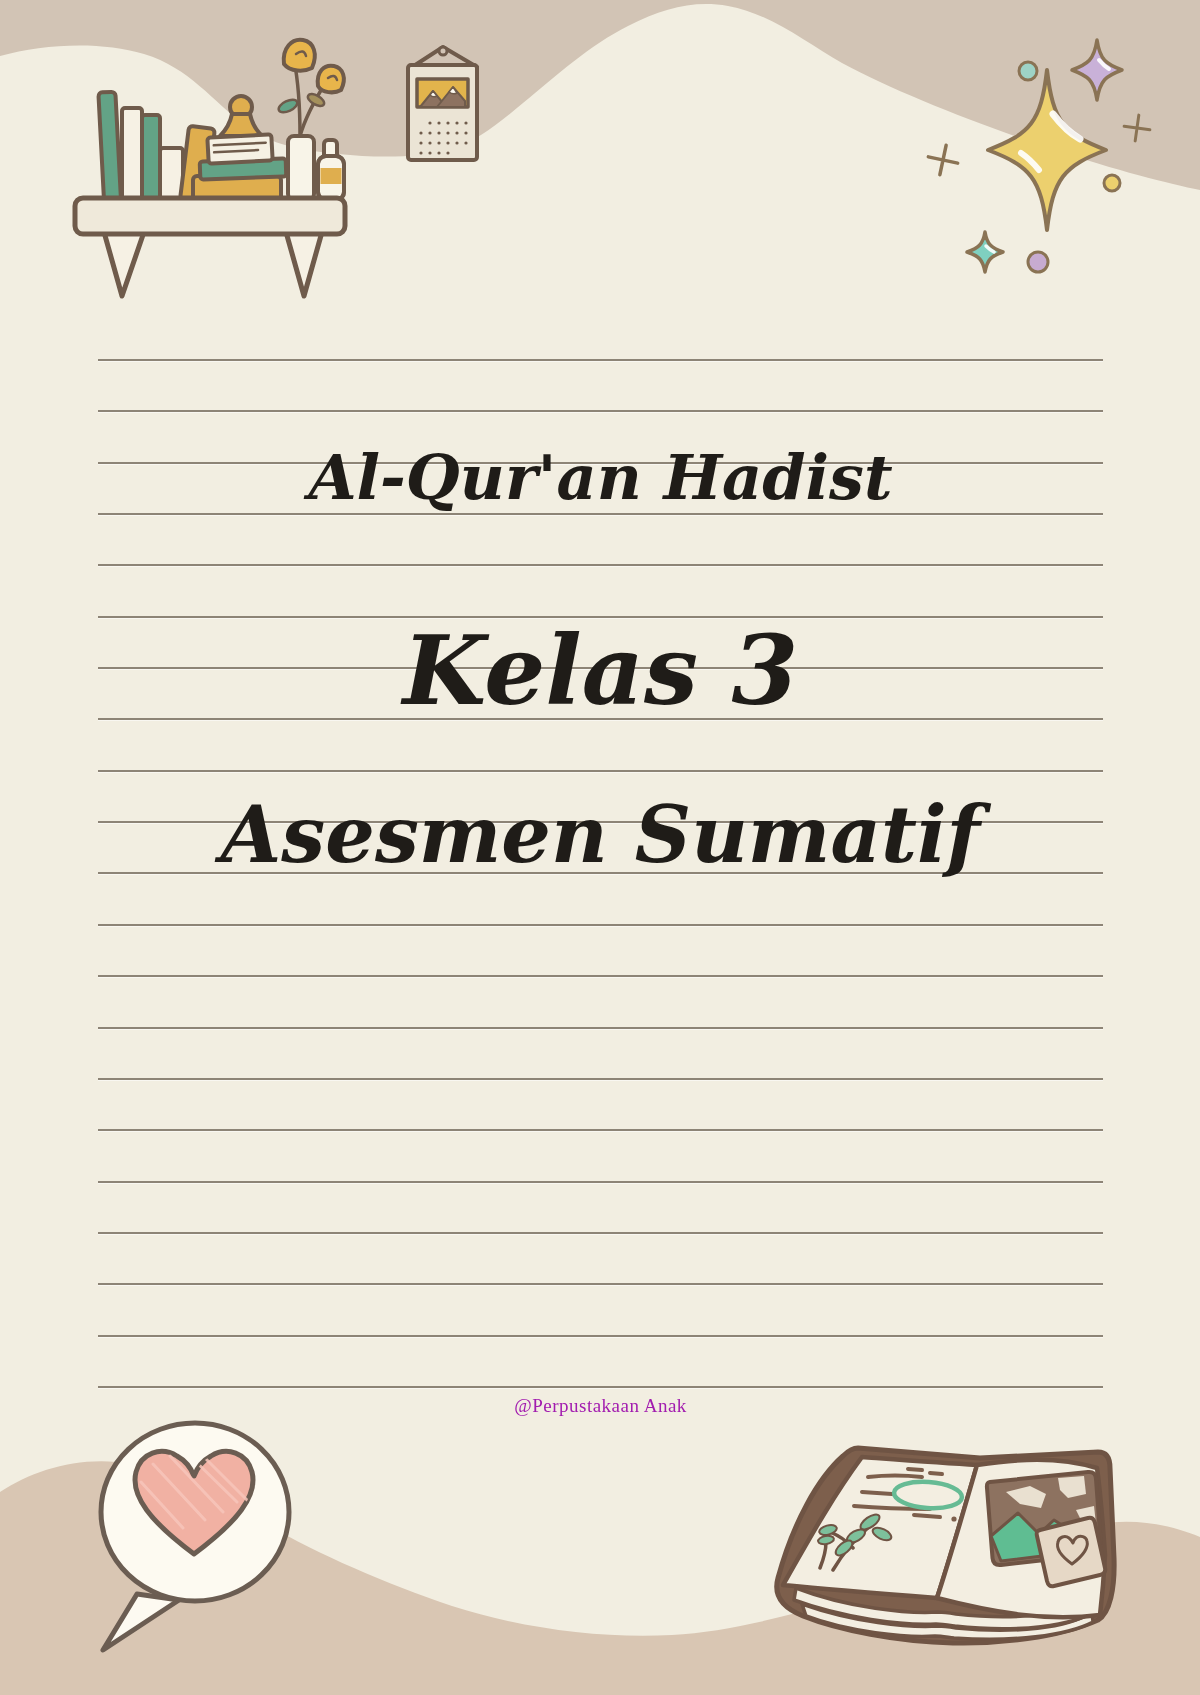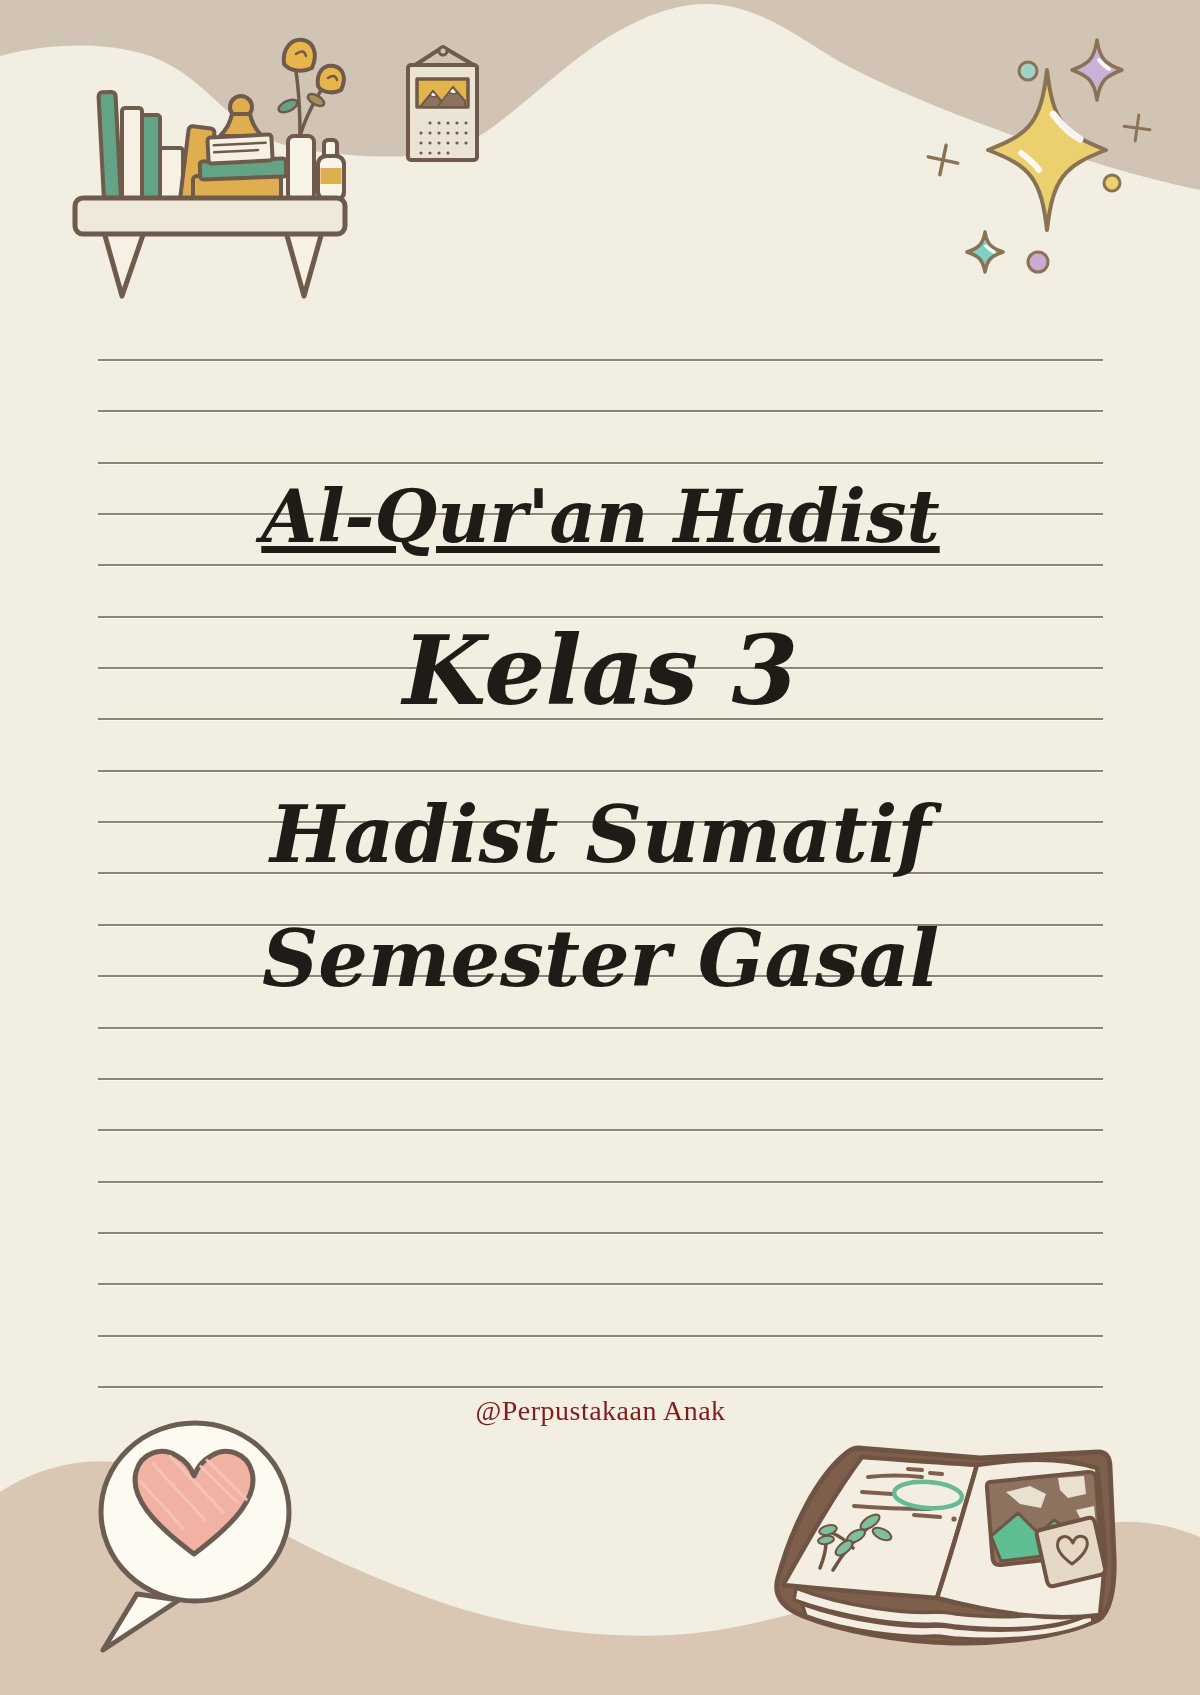--- a/index.html
+++ b/index.html
@@ -9,26 +9,26 @@
   
   .ruled{left:98px;top:359px;width:1005px;height:1030px;
          background:repeating-linear-gradient(to bottom,
             #8d8476 0px,#8d8476 2px,
             rgba(255,255,255,.55) 2px,rgba(255,255,255,.55) 3px,
             transparent 3px,transparent 51.35px);}
   
   .script{left:98px;width:1005px;text-align:center;color:#1f1c18;
           font-family:"DejaVu Serif",serif;font-style:italic;font-weight:700;
           line-height:1.1;white-space:nowrap;}
-  .t1{top:477px;font-size:72px;text-decoration:underline;}
+  .t1{top:444px;font-size:62px;}
   .t2{top:618px;font-size:96px;}
   .t3{top:792px;font-size:78px;}
   .t4{top:916px;font-size:78px;}
   .credit{left:98px;top:1395px;width:1005px;text-align:center;
-          font-family:"Liberation Serif",serif;font-size:28px;color:#7f1d1d;
+          font-family:"Liberation Serif",serif;font-size:19px;color:#a21caf;
           letter-spacing:.5px;}
   svg{display:block;}
 </style>
 </head>
 <body>
 
 <div class="canvas">
 
   <svg class="layer" style="left:0;top:0" width="1200" height="260" viewBox="0 0 1200 260">
     <path d="M0,0 H1200 V190 C1170,184 1115,170 1055,150 C975,123 898,93 842,63
@@ -204,17 +204,16 @@
 
       <path d="M282,112 L330,100 C334,99 336,101 337,105 L347,150 C348,154 346,156 342,157
                L296,168 C292,169 290,167 289,163 L279,118 C278,114 279,113 282,112 Z" fill="#e6d8c6" stroke-width="4"></path>
       <path d="M314,146 C303,138 298,130 300,124 C301,119 307,117 311,120 C313,121.5 314,123 315,125
                C315.5,123 316.5,121 318.5,119.5 C322.5,117 328,118.5 329,123 C330.5,129 326,137 314,146 Z" fill="none" stroke-width="3"></path>
     </g>
   </svg>
 
   <div class="layer script t1">Al-Qur'an Hadist</div>
   <div class="layer script t2">Kelas 3</div>
-  <div class="layer script t3">Hadist Sumatif</div>
-  <div class="layer script t4">Semester Gasal</div>
+  <div class="layer script t3">Asesmen Sumatif</div>
   <div class="layer credit">@Perpustakaan Anak</div>
 
 </div>
 
 </body></html>

